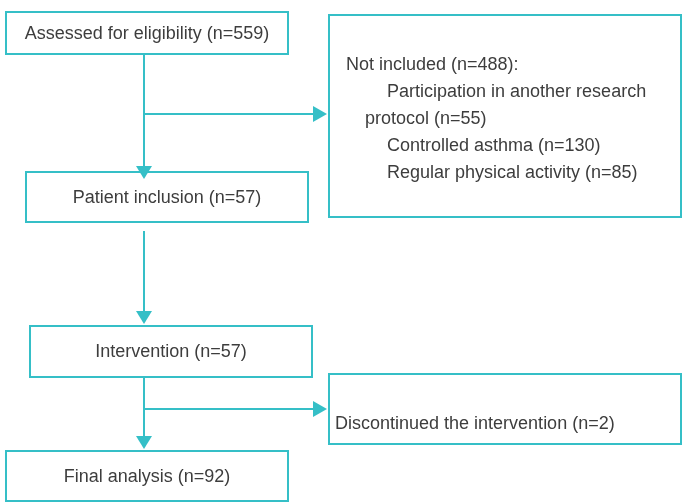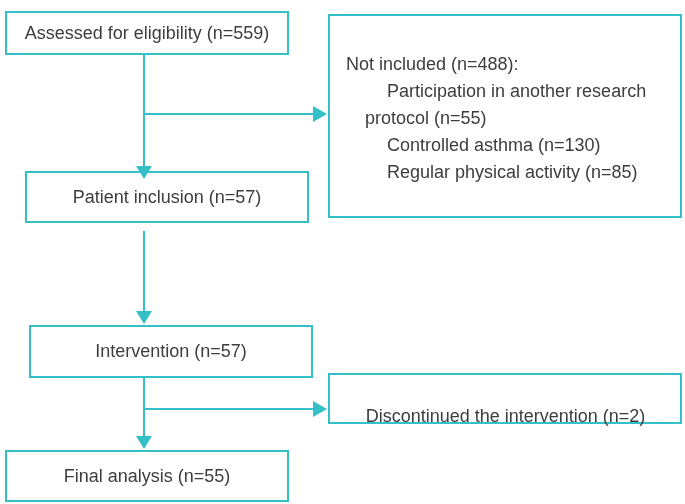--- a/index.html
+++ b/index.html
@@ -61,22 +61,22 @@
     border-top: 8px solid transparent;
     border-bottom: 8px solid transparent;
     border-left: 14px solid #35bfc7;
   }
 
   
   #box-assessed       { left: 5px;   top: 11px;  width: 284px; height: 44px; }
   #box-not-included   { left: 328px; top: 14px;  width: 354px; height: 204px; padding: 7px 6px 0 16px; }
   #box-patient        { left: 5px;   top: 171px; width: 284px; height: 52px; margin-left: 20px; }
   #box-intervention   { left: 5px;   top: 325px; width: 284px; height: 53px; margin-left: 24px; }
-  #box-discontinued   { left: 328px; top: 373px; width: 354px; height: 51px; padding: 0 4px 0 5px;
-                        display: flex; flex-direction: row; justify-content: center; }
+  #box-discontinued   { left: 328px; top: 373px; width: 354px; height: 72px; padding: 0 4px 0 5px;
+                        display: flex; flex-direction: column; justify-content: center; }
   #box-final          { left: 5px;   top: 450px; width: 284px; height: 52px; }
 
   
   #v-assessed-patient     { left: 143px; top: 55px;  height: 112px; }
   #ah-down-patient        { left: 136px; top: 166px; }
   #h-branch-notincluded   { left: 144px; top: 113px; width: 170px; }
   #ah-right-notincluded   { left: 313px; top: 106px; }
   #v-patient-intervention { left: 143px; top: 231px; height: 81px; }
   #ah-down-intervention   { left: 136px; top: 311px; }
   #v-intervention-final   { left: 143px; top: 378px; height: 59px; }
@@ -95,21 +95,21 @@
 
   <div class="box centered" id="box-patient">
     <span>Patient inclusion (n=57)</span>
   </div>
 
   <div class="box centered" id="box-intervention">
     <span>Intervention (n=57)</span>
   </div>
 
   <div class="box centered" id="box-final">
-    <span>Final analysis (n=55)</span>
+    <span>Final analysis (n=92)</span>
   </div>
 
   <div class="box listbox" id="box-not-included">
     <span class="line ind0">Not included (n=488):</span>
     <span class="line ind1">Participation in another research</span>
     <span class="line ind2">protocol (n=55)</span>
     <span class="line ind1">Controlled asthma (n=130)</span>
     <span class="line ind1">Regular physical activity (n=85)</span>
   </div>
 

